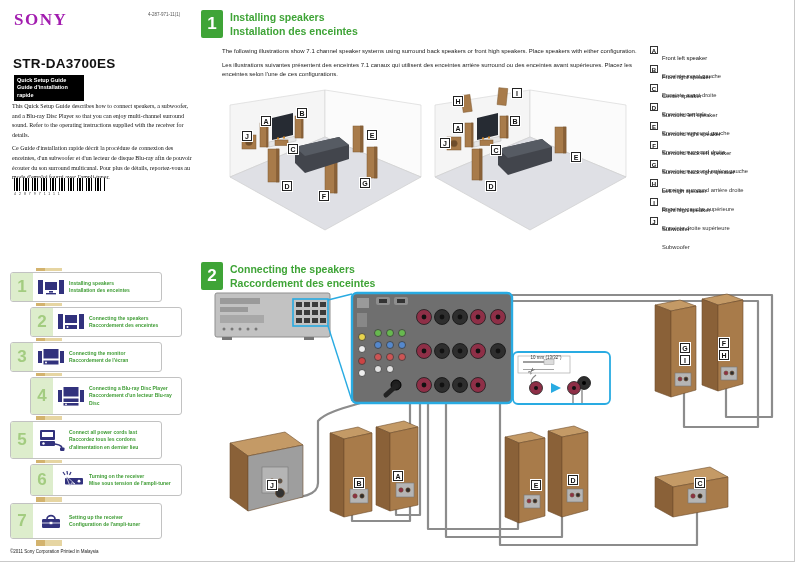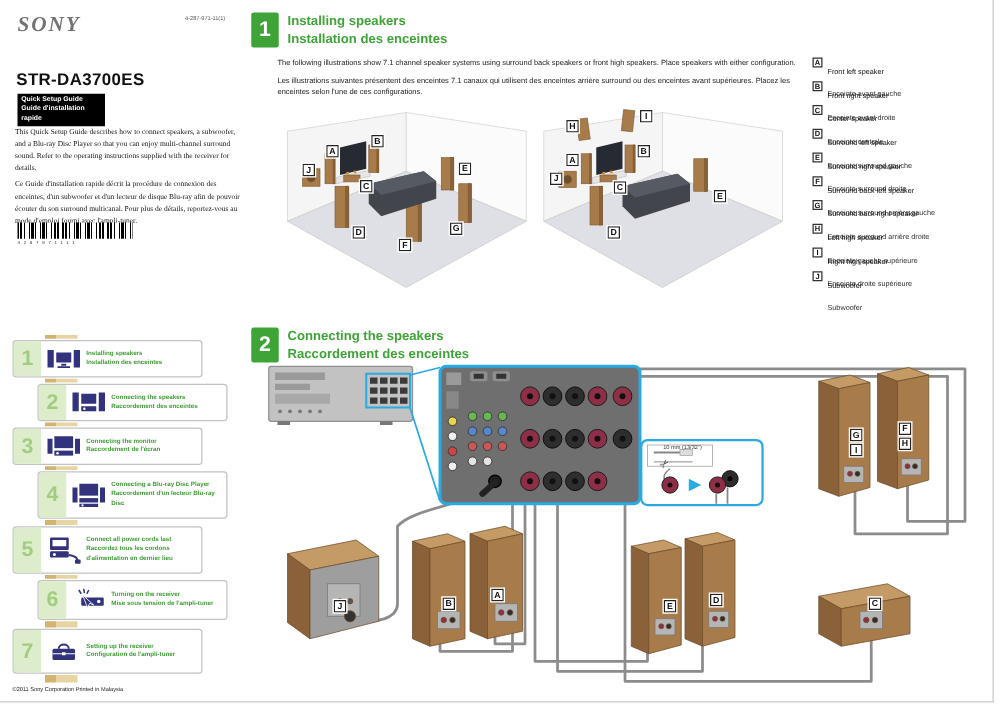--- a/index.html
+++ b/index.html
@@ -6,21 +6,21 @@
   html,body { background:#fff; }
   body { font-family:"Liberation Sans", sans-serif; }
   .page { position:relative; width:802px; height:567px; background:#fff; overflow:hidden; }
   .abs { position:absolute; }
 
   
   .edge-r { left:794px; top:0; width:1px; height:562px; background:#c9c9c9; }
   .edge-b { left:0; top:561px; width:795px; height:1px; background:#c9c9c9; }
 
   
-  .sony { left:14px; top:10px; font-family:"Liberation Serif", serif; font-weight:bold; font-size:17px; letter-spacing:1.5px; color:#737373;font-style:italic; }
+  .sony { left:14px; top:10px; font-family:"Liberation Serif", serif; font-weight:bold; font-size:17px; letter-spacing:1.5px; color:#a21caf; }
   .docnum { left:148px; top:12px; font-size:4.5px; color:#555; }
   .model { left:13px; top:56px; font-size:13.5px; font-weight:bold; letter-spacing:0.3px; color:#111; }
   .guidebox { left:14px; top:75px; width:70px; padding:2px 3px; background:#000; color:#fff; font-size:5.5px; font-weight:bold; line-height:1.35; }
   .intro { left:12px; top:102px; width:180px; font-family:"Liberation Serif", serif; font-size:6px; line-height:1.6; color:#111; }
   .intro p { margin-bottom:4px; }
   .barcode { left:14px; top:178px; width:92px; height:13px;
     background:repeating-linear-gradient(90deg,#000 0 1px,#fff 1px 2px,#000 2px 4px,#fff 4px 5px,#000 5px 6px,#fff 6px 9px); }
   .barcode-text { left:14px; top:192px; font-size:3.5px; letter-spacing:3px; color:#333; }
   .copyright { left:10px; top:549px; font-size:4.5px; color:#222; }
 

